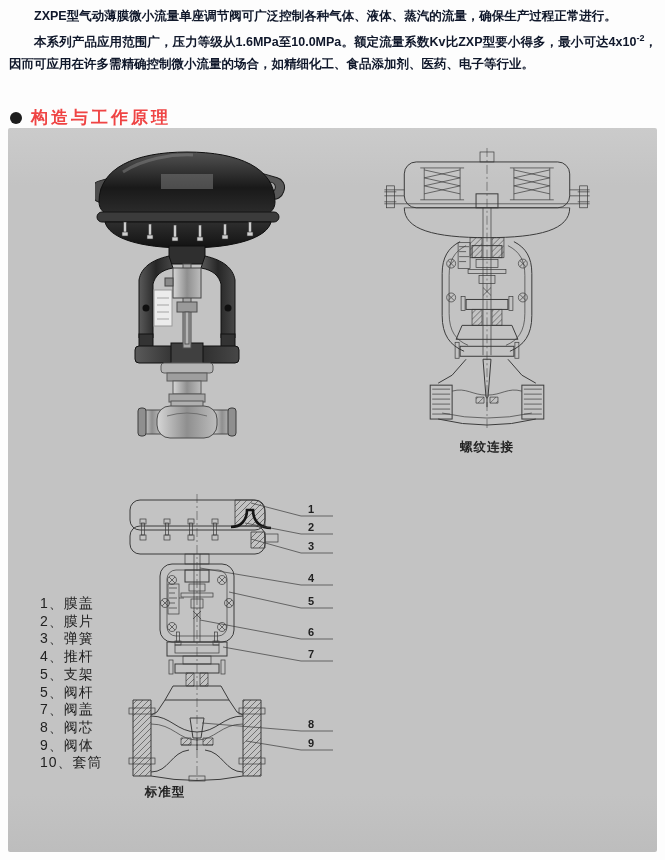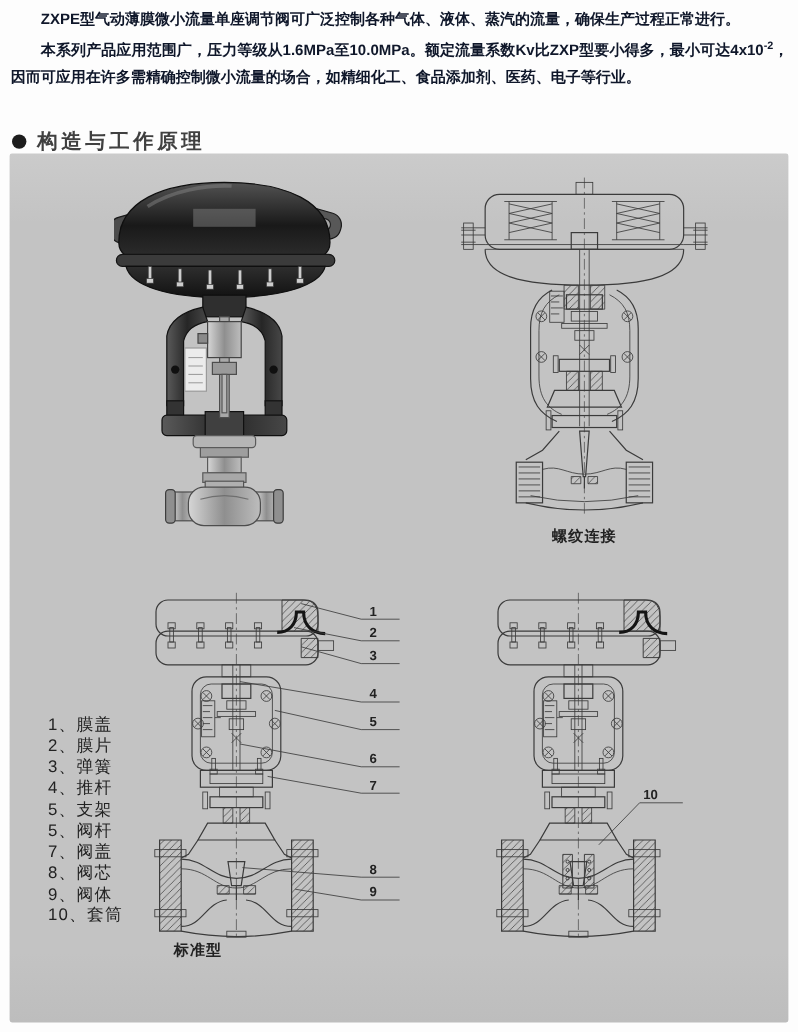--- a/index.html
+++ b/index.html
@@ -5,21 +5,21 @@
   html,body{margin:0;padding:0;background:#ffffff;}
   .page{position:relative;width:665px;height:860px;background:#fdfdfd;overflow:hidden;
         font-family:"Liberation Sans","DejaVu Sans",sans-serif;color:#1c1c1c;}
   
   .intro{position:absolute;left:9px;top:5px;width:648px;font-size:12.5px;line-height:22px;
          font-weight:600;text-align:justify;color:#0f172a;}
   .intro p{margin:0;text-indent:2em;}
   .intro sup{font-size:9px;}
   
   .section-header{position:absolute;left:10px;top:92px;display:flex;align-items:center;gap:9px;
-                  font-size:17px;font-weight:700;letter-spacing:3px;color:#404040;}
+                  font-size:17px;font-weight:700;letter-spacing:3px;color:#ef4444;}
   .bullet{width:12px;height:12px;border-radius:50%;background:#1d1d1d;flex:0 0 auto;}
   
   .panel{position:absolute;left:8px;top:128px;width:649px;height:724px;border-radius:2px;
          background:linear-gradient(#cbcbcb,#c3c3c3 8%,#c3c3c3 92%,#bdbdbd);}
   .fig{position:absolute;}
   .fig svg{display:block;width:100%;height:100%;}
   .photo{left:87px;top:12px;width:225px;height:300px;}
   .threaded{left:374px;top:18px;width:210px;height:284px;}
   .standard{left:97px;top:364px;width:235px;height:290px;}
   .anticav{left:367px;top:364px;width:235px;height:290px;}
@@ -367,36 +367,15 @@
           <text class="callout-num" x="203" y="113">5</text>
           <text class="callout-num" x="203" y="144">6</text>
           <text class="callout-num" x="203" y="166">7</text>
           <text class="callout-num" x="203" y="236">8</text>
           <text class="callout-num" x="203" y="255">9</text>
         </g>
       </svg>
     </div>
     <div class="caption cap-standard">标准型</div>
 
-    <div class="fig anticav">
-      <svg viewBox="0 0 235 290">
-        <g transform="translate(15,0)">
-          <use href="#valveCS"></use>
-          <g>
-            <path d="M79,220 h8 v28 h-8 Z" fill="url(#ht)" stroke="#3b3b3b" stroke-width="0.8"></path>
-            <path d="M97,220 h8 v28 h-8 Z" fill="url(#ht)" stroke="#3b3b3b" stroke-width="0.8"></path>
-            <g fill="none" stroke="#2f2f2f" stroke-width="0.7">
-              <circle cx="83" cy="226" r="1.3"></circle>
-                <circle cx="83" cy="233" r="1.3"></circle>
-                <circle cx="83" cy="240" r="1.3"></circle>
-              <circle cx="101" cy="226" r="1.3"></circle>
-                <circle cx="101" cy="233" r="1.3"></circle>
-                <circle cx="101" cy="240" r="1.3"></circle>
-            </g>
-          </g>
-        </g>
-        <path class="ld" d="M124,212 L158,177 H194"></path>
-        <text class="callout-num" x="161" y="174">10</text>
-      </svg>
-    </div>
 
   </div>
 </div>
 
 </body></html>

